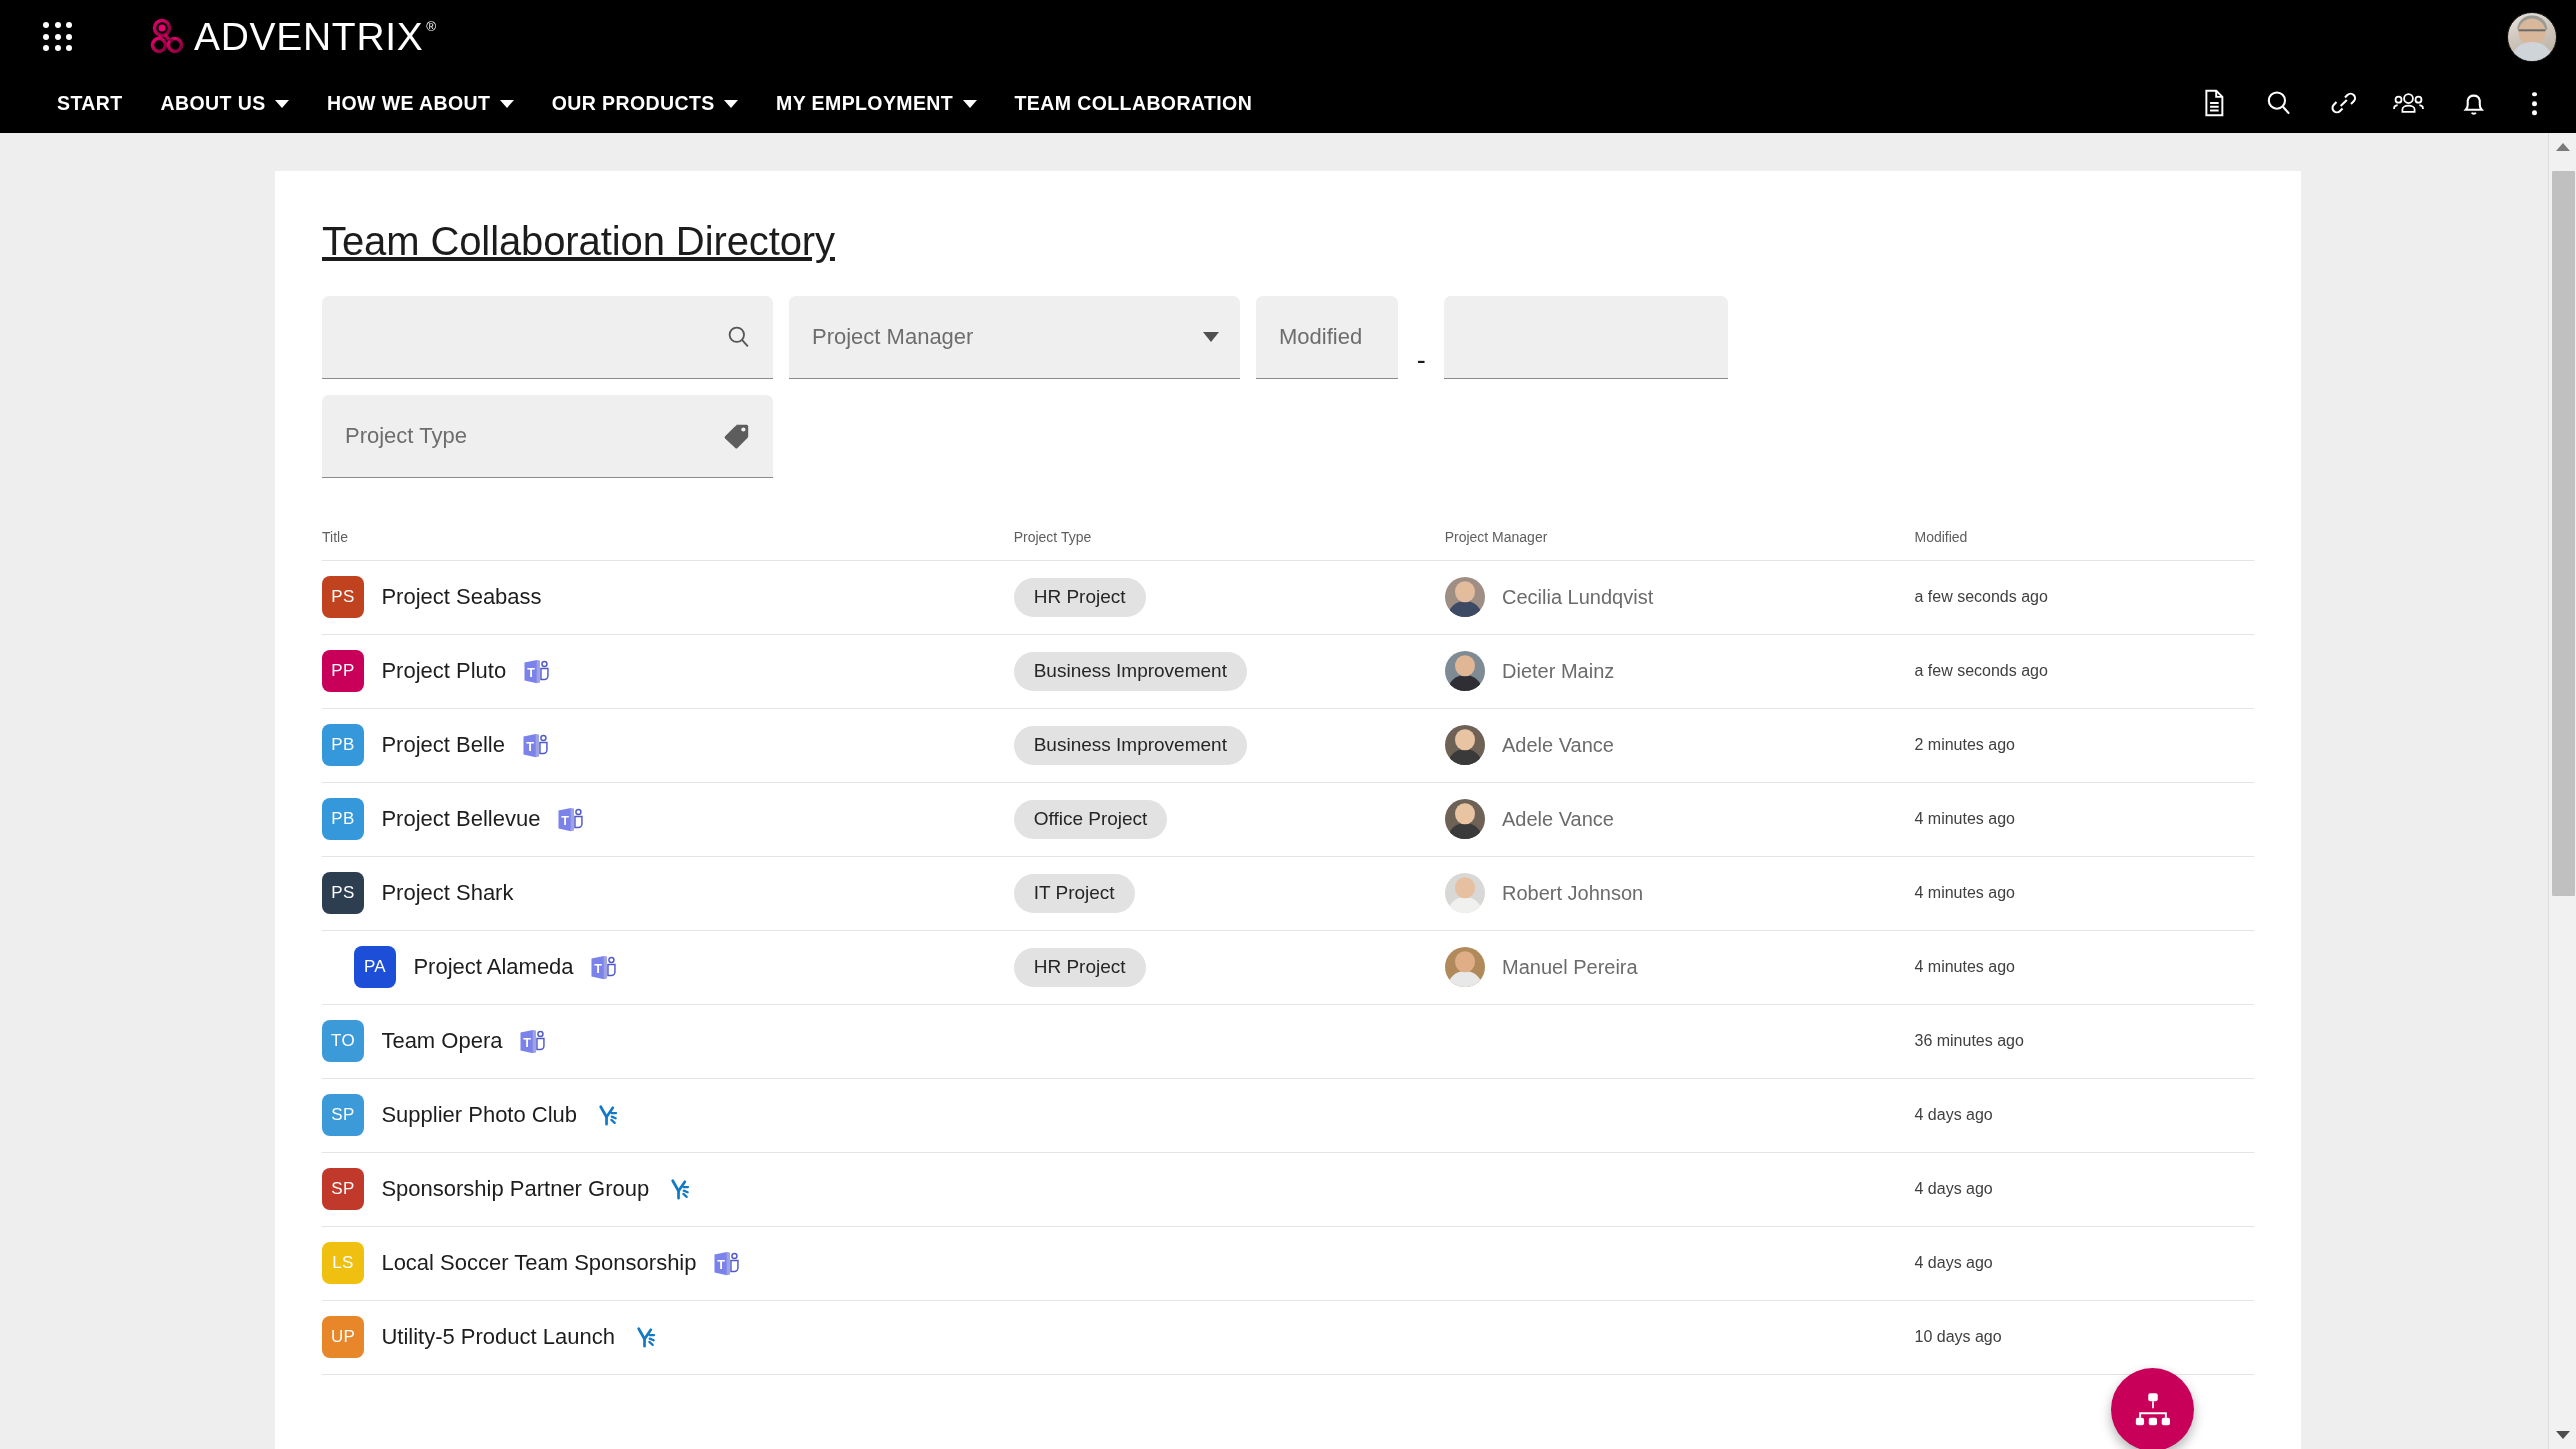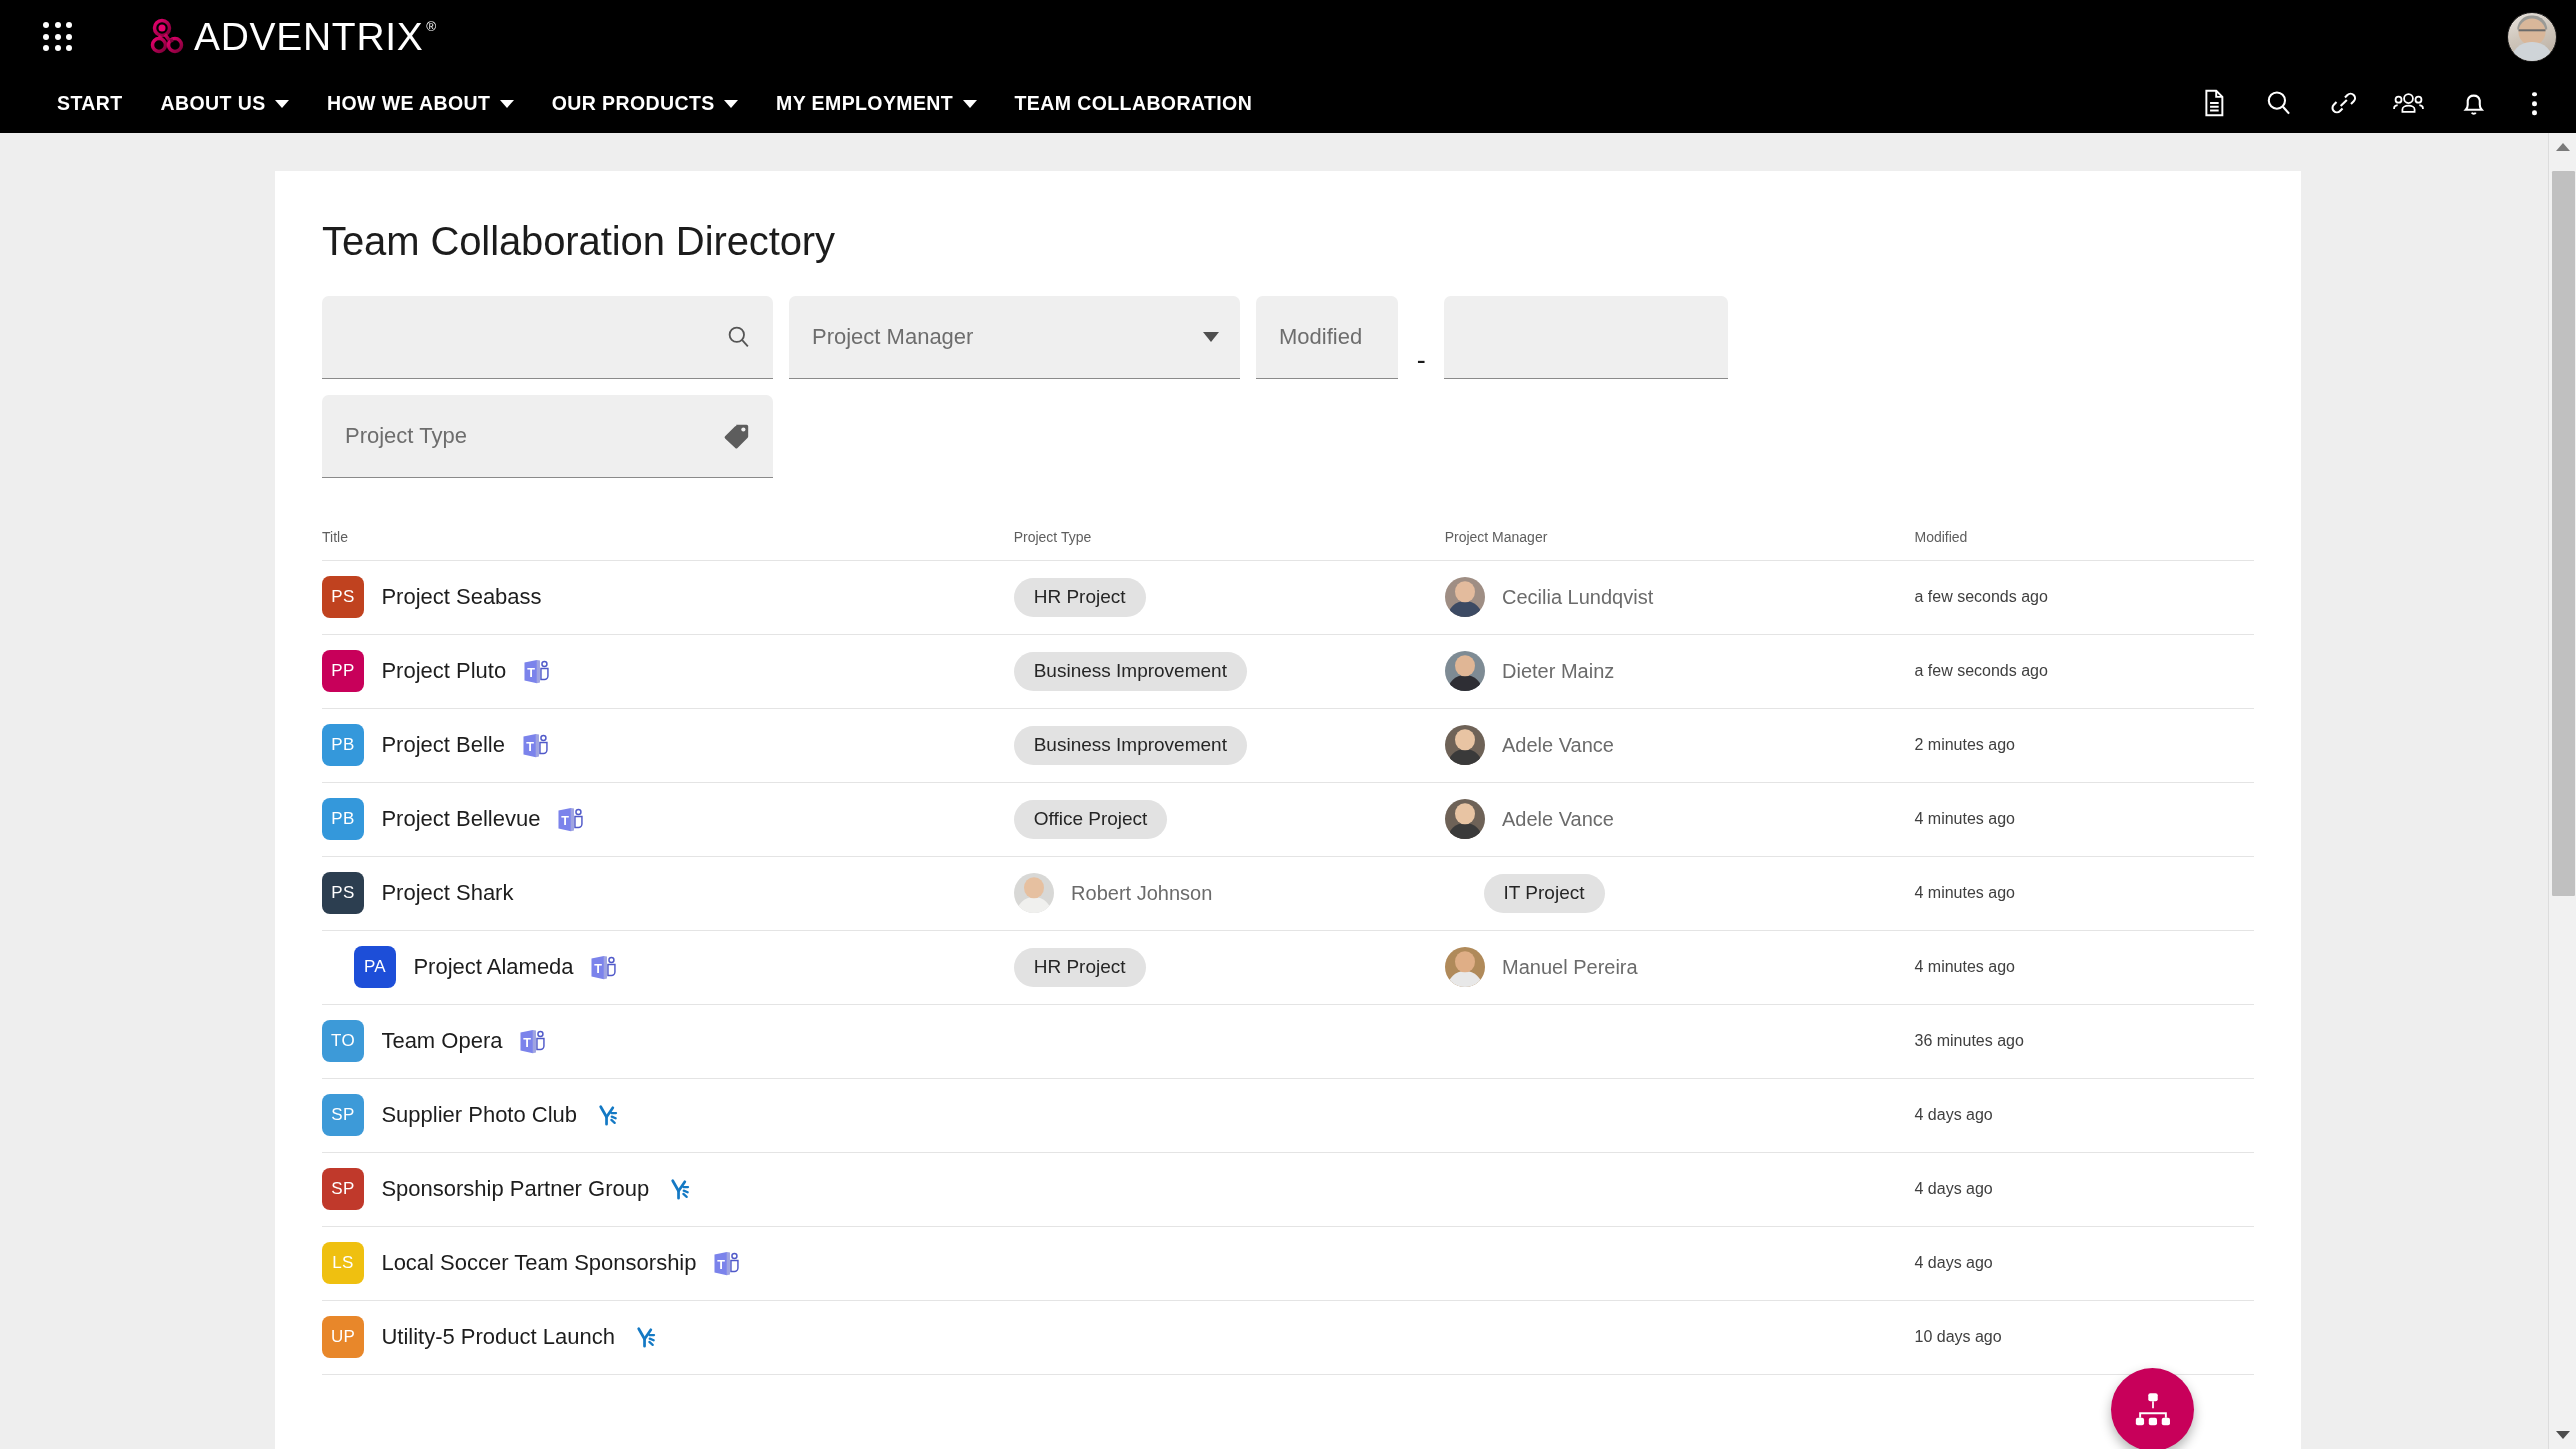--- a/index.html
+++ b/index.html
@@ -72,21 +72,21 @@
   .page {
     position: relative; width: 2576px; height: 1316px;
     background: #eeeeee; overflow: hidden;
   }
   .card {
     position: absolute; left: 275px; top: 38px;
     width: 2026px; min-height: 1315px; background: #ffffff;
   }
   .page-title {
     font-size: 40px; color: #1c1c1c; font-weight: 400;
-    padding: 48px 0 0 47px; letter-spacing: -0.1px;
+    padding: 48px 0 0 47px; letter-spacing: -0.1px; text-decoration: underline;
   }
 
   
   .filters { padding: 32px 0 0 47px; display: flex; flex-direction: column; gap: 16px; }
   .filter-row { display: flex; align-items: center; gap: 16px; }
   .field {
     background: #efefef; border-bottom: 1.3px solid #8a8a8a;
     border-radius: 6.7px 6.7px 0 0; height: 83px;
     display: flex; align-items: center; position: relative;
     cursor: text;
@@ -457,30 +457,30 @@
             </div>
             <div class="cell col-mod">
               <span class="mod-text">4 minutes ago</span>
             </div>
           </div>
           <div class="t-row">
             <div class="cell col-title">
               <div class="badge" style="background: rgb(44, 62, 80);">PS</div>
               <span class="row-title">Project Shark</span>
             </div>
+            <div class="cell col-type">
+              <span class="chip">IT Project</span>
+            </div>
             <div class="cell col-mgr">
               <div class="mgr-ava">
                 <div class="bg" style="background:#d8d8d6"></div>
                 <div class="sh" style="background:#f0f0ee"></div>
                 <div class="hd" style="background:#e6c0a0"></div>
               </div>
               <span class="mgr-name">Robert Johnson</span>
-            </div>
-            <div class="cell col-type">
-              <span class="chip">IT Project</span>
             </div>
             <div class="cell col-mod">
               <span class="mod-text">4 minutes ago</span>
             </div>
           </div>
           <div class="t-row">
             <div class="cell col-title">
               <div class="badge" style="background: #1d4ed8; margin-left: 32px;">PA</div>
               <span class="row-title">Project Alameda</span>
               <span class="app-icon">

